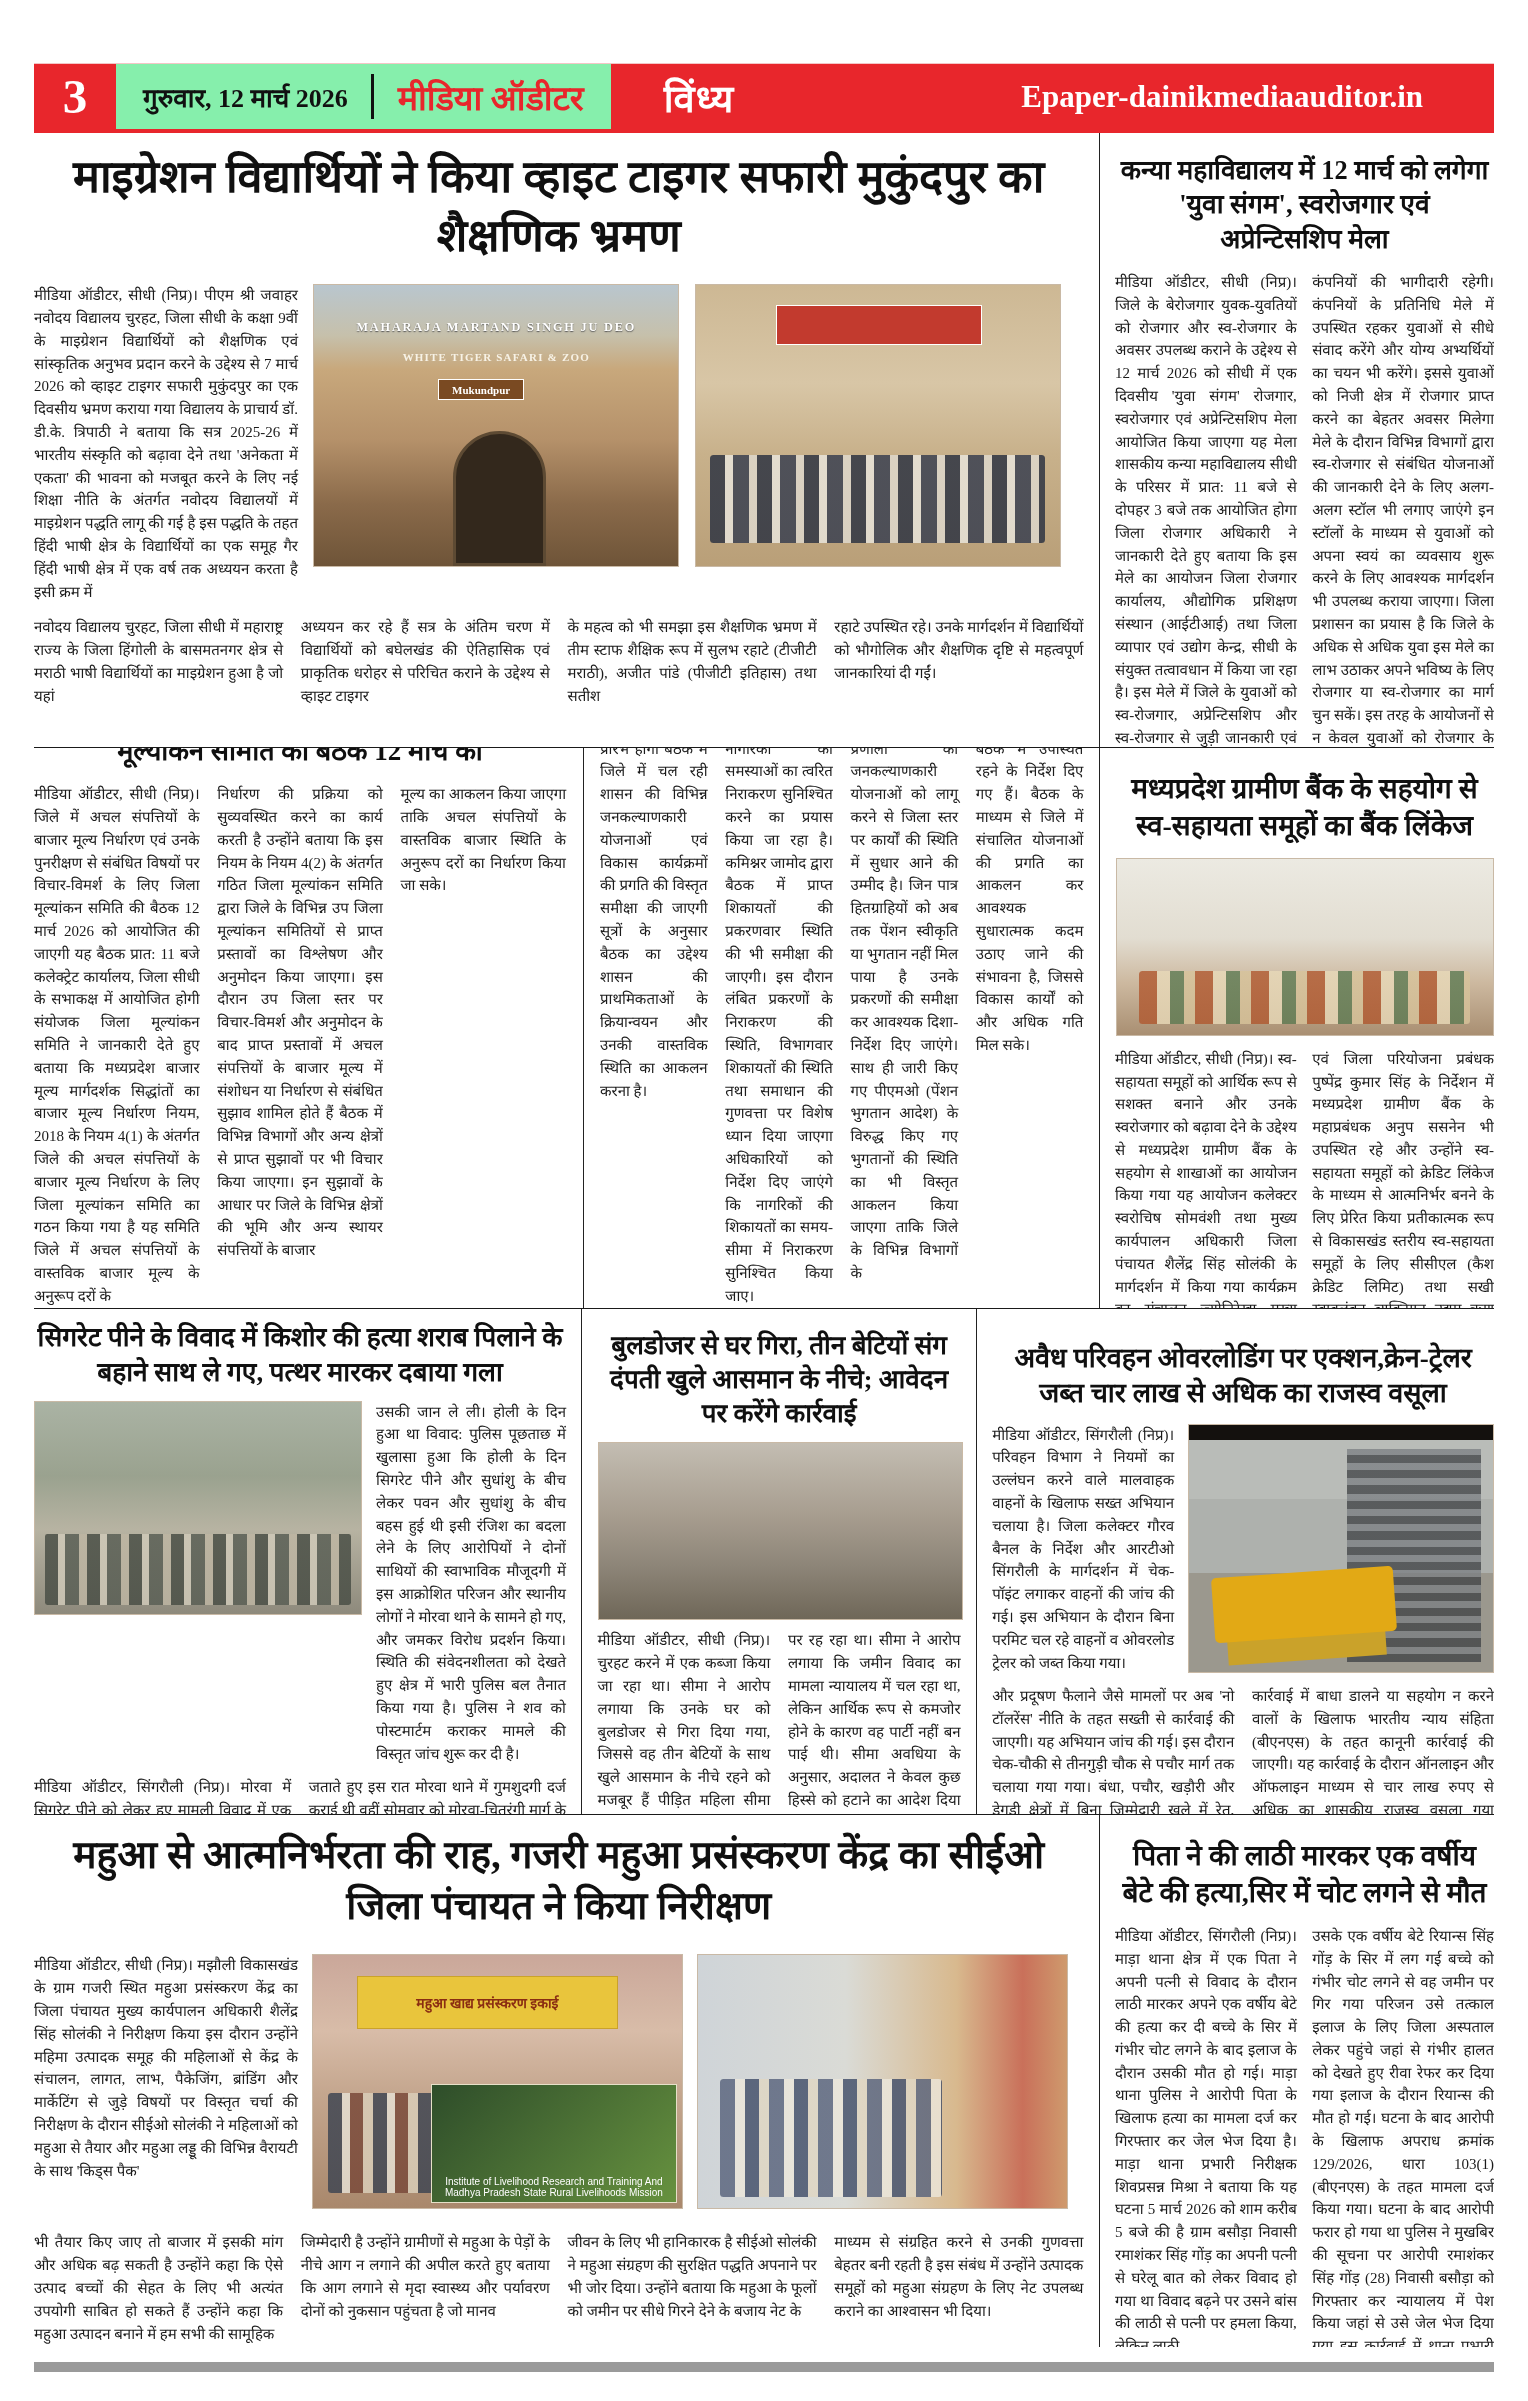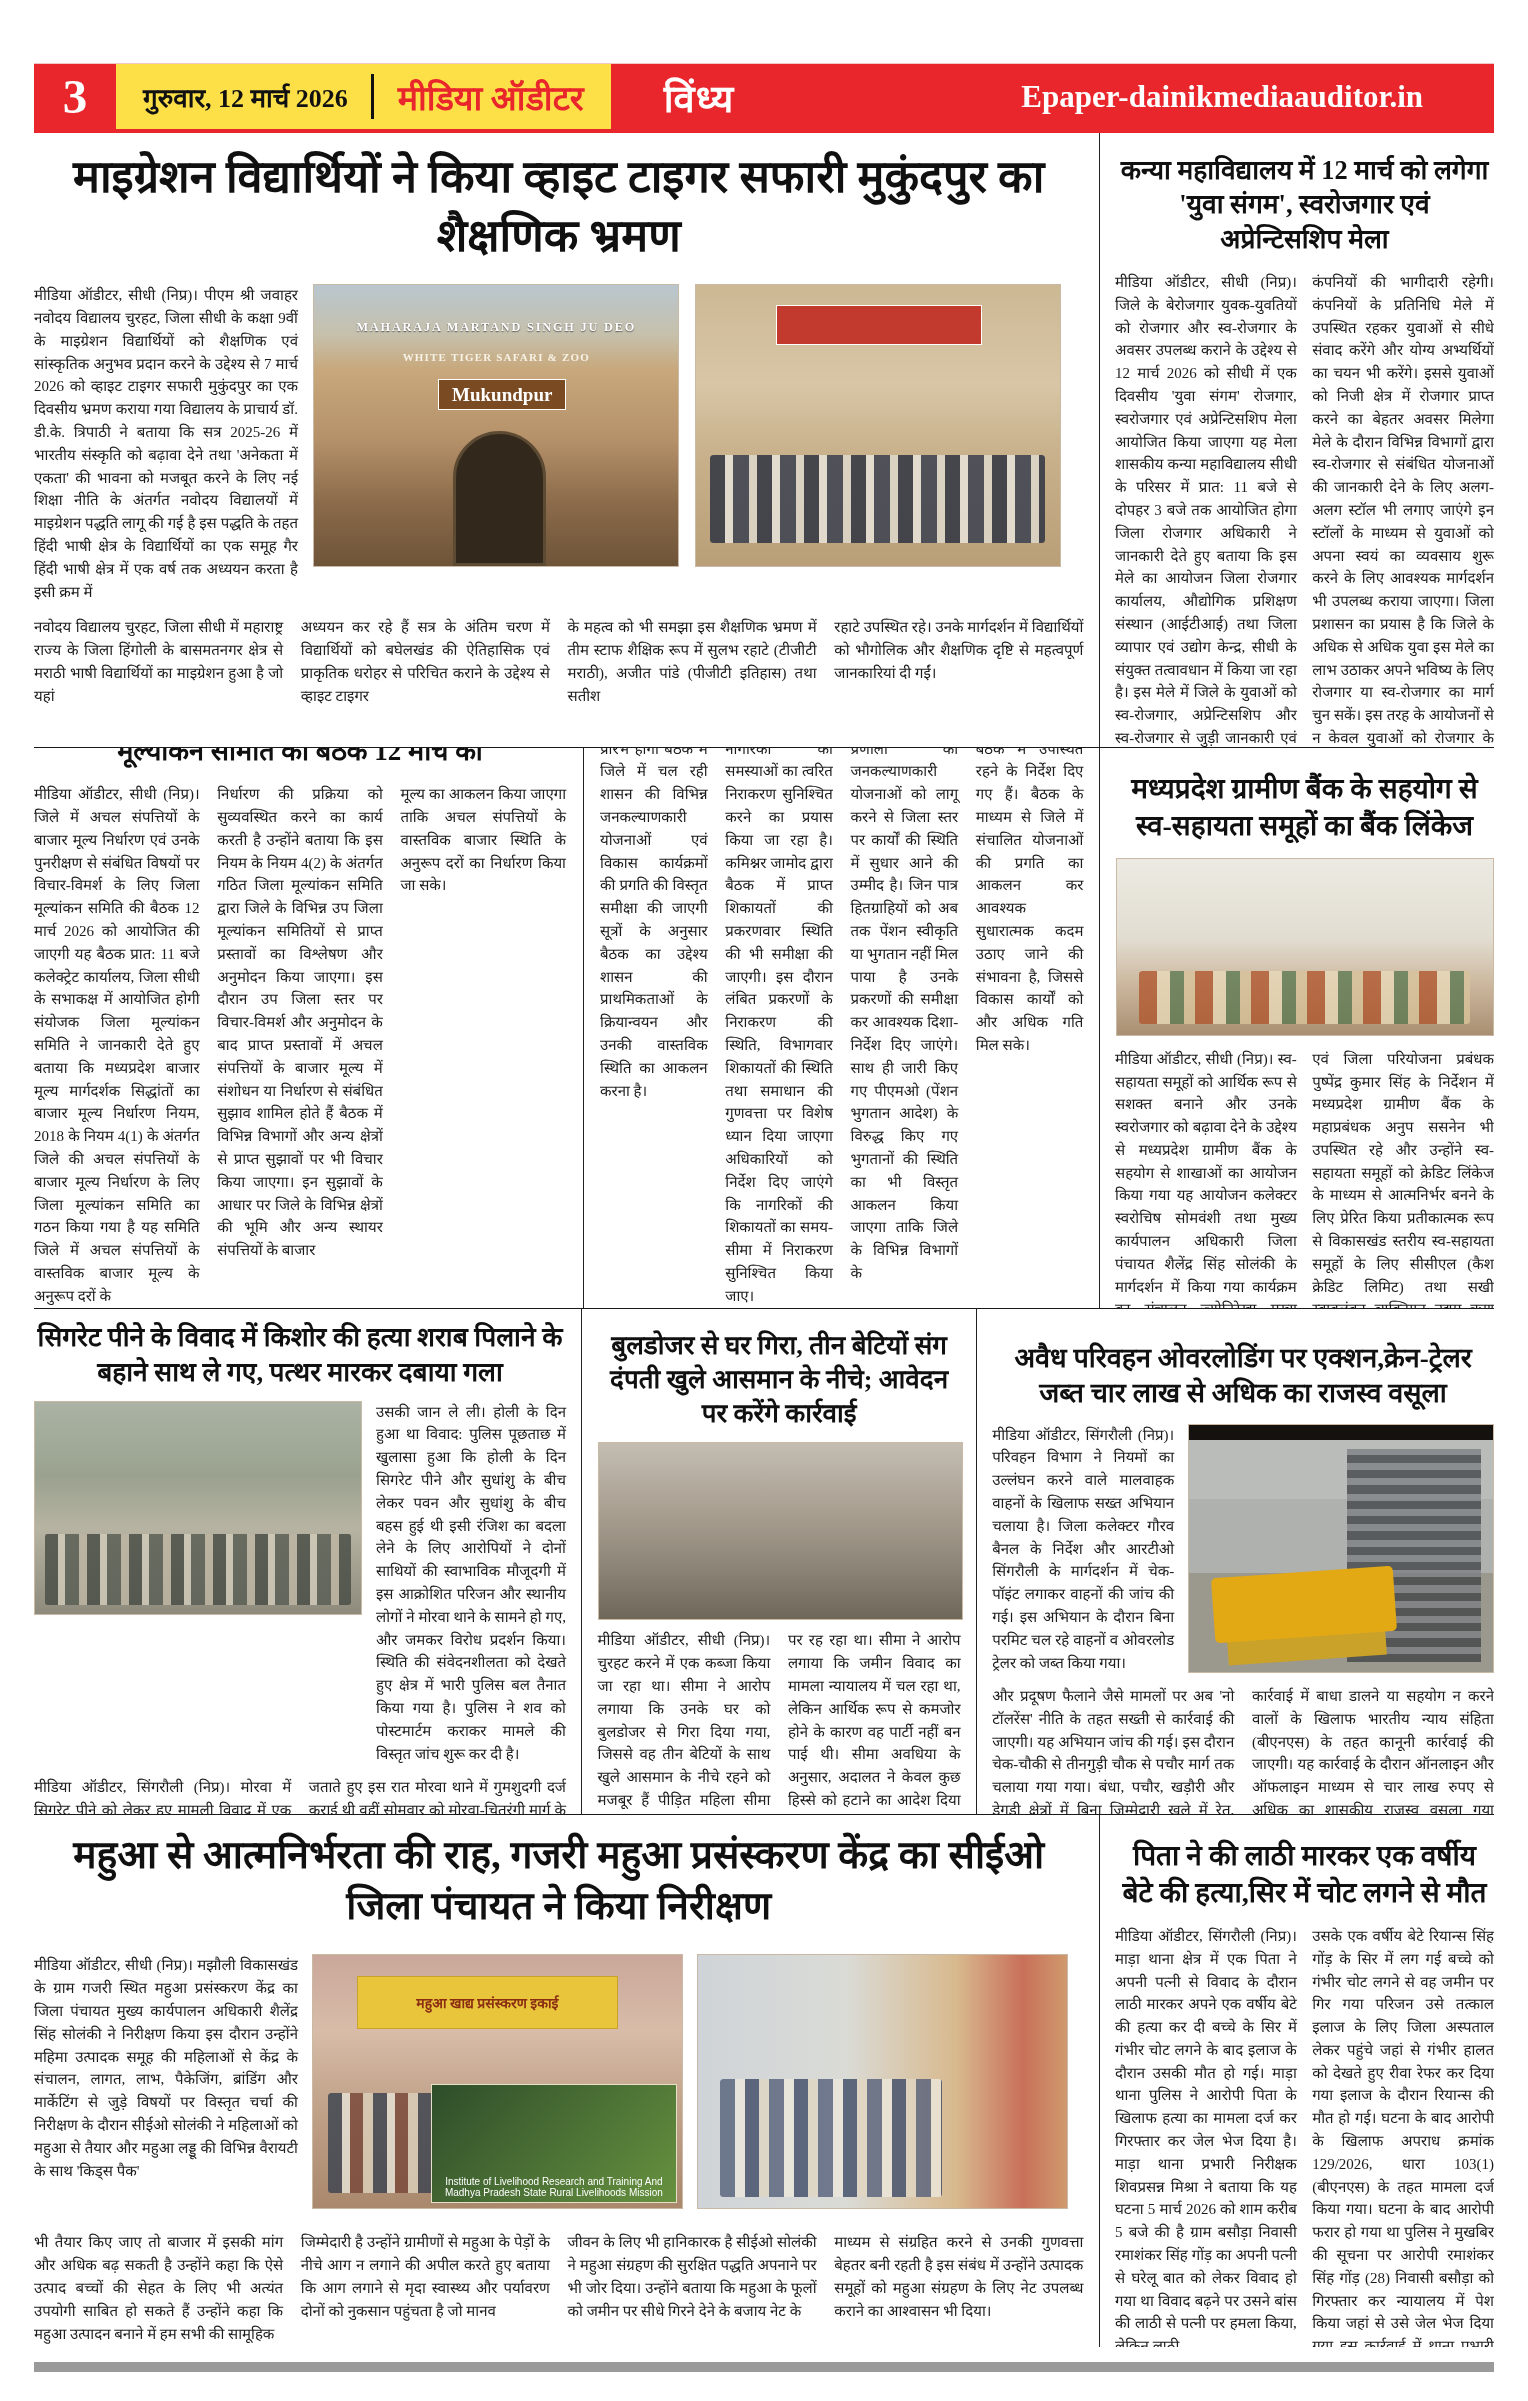--- a/index.html
+++ b/index.html
@@ -5,21 +5,21 @@
   html,body{margin:0;padding:0;background:#ffffff;}
   .page{position:relative;width:1528px;height:2401px;background:#fff;
         font-family:"Liberation Serif", serif;color:#1b1b1b;overflow:hidden;}
   .inner{padding:0 34px;}
 
   
   .topline{height:63px;}
   .masthead{display:flex;align-items:stretch;height:65px;border-top:1.8px solid #f3c6c6;}
   .pgnum{background:#e8262c;color:#fff;width:82px;display:flex;align-items:center;justify-content:center;
          font-size:49px;font-weight:bold;font-family:"Liberation Serif",serif;}
-  .dateblock{display:flex;align-items:center;gap:23.5px;padding:0 27px;background:#fde047;}
+  .dateblock{display:flex;align-items:center;gap:23.5px;padding:0 27px;background:#86efac;}
   .date{font-size:26px;font-weight:bold;color:#111;}
   .vbar{width:2.9px;height:70%;background:#111;align-self:center;}
   .mast-title{font-size:34px;font-weight:bold;color:#e8262c;}
   .redband{flex:1;background:#e8262c;display:flex;align-items:center;color:#fff;}
   .edition{font-size:38px;font-weight:bold;padding-left:53px;letter-spacing:1.2px;}
   .site{font-size:31px;font-weight:bold;margin-left:auto;padding-right:71px;font-family:"Liberation Serif",serif;}
   .under-red{height:3.5px;background:#e8262c;}
 
   
   .band{display:flex;overflow:hidden;}
@@ -35,21 +35,21 @@
   
   .bandB{height:614px;}
   .mig-head{font-size:45px;margin:15.3px 23.5px 17.6px 23.5px;}
   .mig-row{display:flex;gap:15.3px;}
   .mig-col1{width:264px;flex:none;}
   .photo-tiger{width:364px;height:281px;
      background:linear-gradient(180deg,#b9c6ce 0%,#c6c0ab 18%,#c8a87c 30%,#b5916a 55%,#8a6a4a 78%,#6e5438 100%);}
   .arch-text{top:35px;left:0;right:0;font-size:12.3px;color:#fff;letter-spacing:1.8px;text-shadow:0 0.6px 1.2px #555;}
   .arch-text2{top:54px;left:0;right:0;font-size:11px;color:#f7f2e6;letter-spacing:1.2px;margin-top:12px;}
   .gate{position:absolute;left:38%;bottom:0;width:24%;height:46%;background:#33281c;border-radius:71px 71px 0 0;border:3.5px solid #5d4a33;}
-  .mukund-sign{position:absolute;top:94px;left:34%;background:#7a4a22;color:#fff;padding:3.5px 13px;font-size:19px;font-weight:bold;border:1.2px solid #fff;}
+  .mukund-sign{position:absolute;top:94px;left:34%;background:#7a4a22;color:#fff;padding:3.5px 13px;font-size:11px;font-weight:bold;border:1.2px solid #fff;}
   .photo-group{width:364px;height:281px;
      background:linear-gradient(180deg,#cdb894 0%,#d8c6a6 35%,#c8b18b 60%,#b99f78 100%);}
   .grp-banner{position:absolute;top:20px;left:22%;width:56%;height:38px;background:#c23a2e;border:1.2px solid #fff;}
   .grp-people{position:absolute;bottom:23.5px;left:4%;width:92%;height:88px;
      background:repeating-linear-gradient(90deg,#2e3442 0 15.3px,#e8e4da 15.3px 23.5px,#3a4050 23.5px 39px,#ded8cc 39px 47px);opacity:.85;border-radius:3.5px;}
   .mig-bottom{margin-top:13px;}
 
   .rail-hl{font-size:26.4px;margin:20px 3.5px 14px 3.5px;}
   .rail-cols{display:flex;gap:15.3px;}
   .rail-cols>div{flex:1;min-width:0;}

